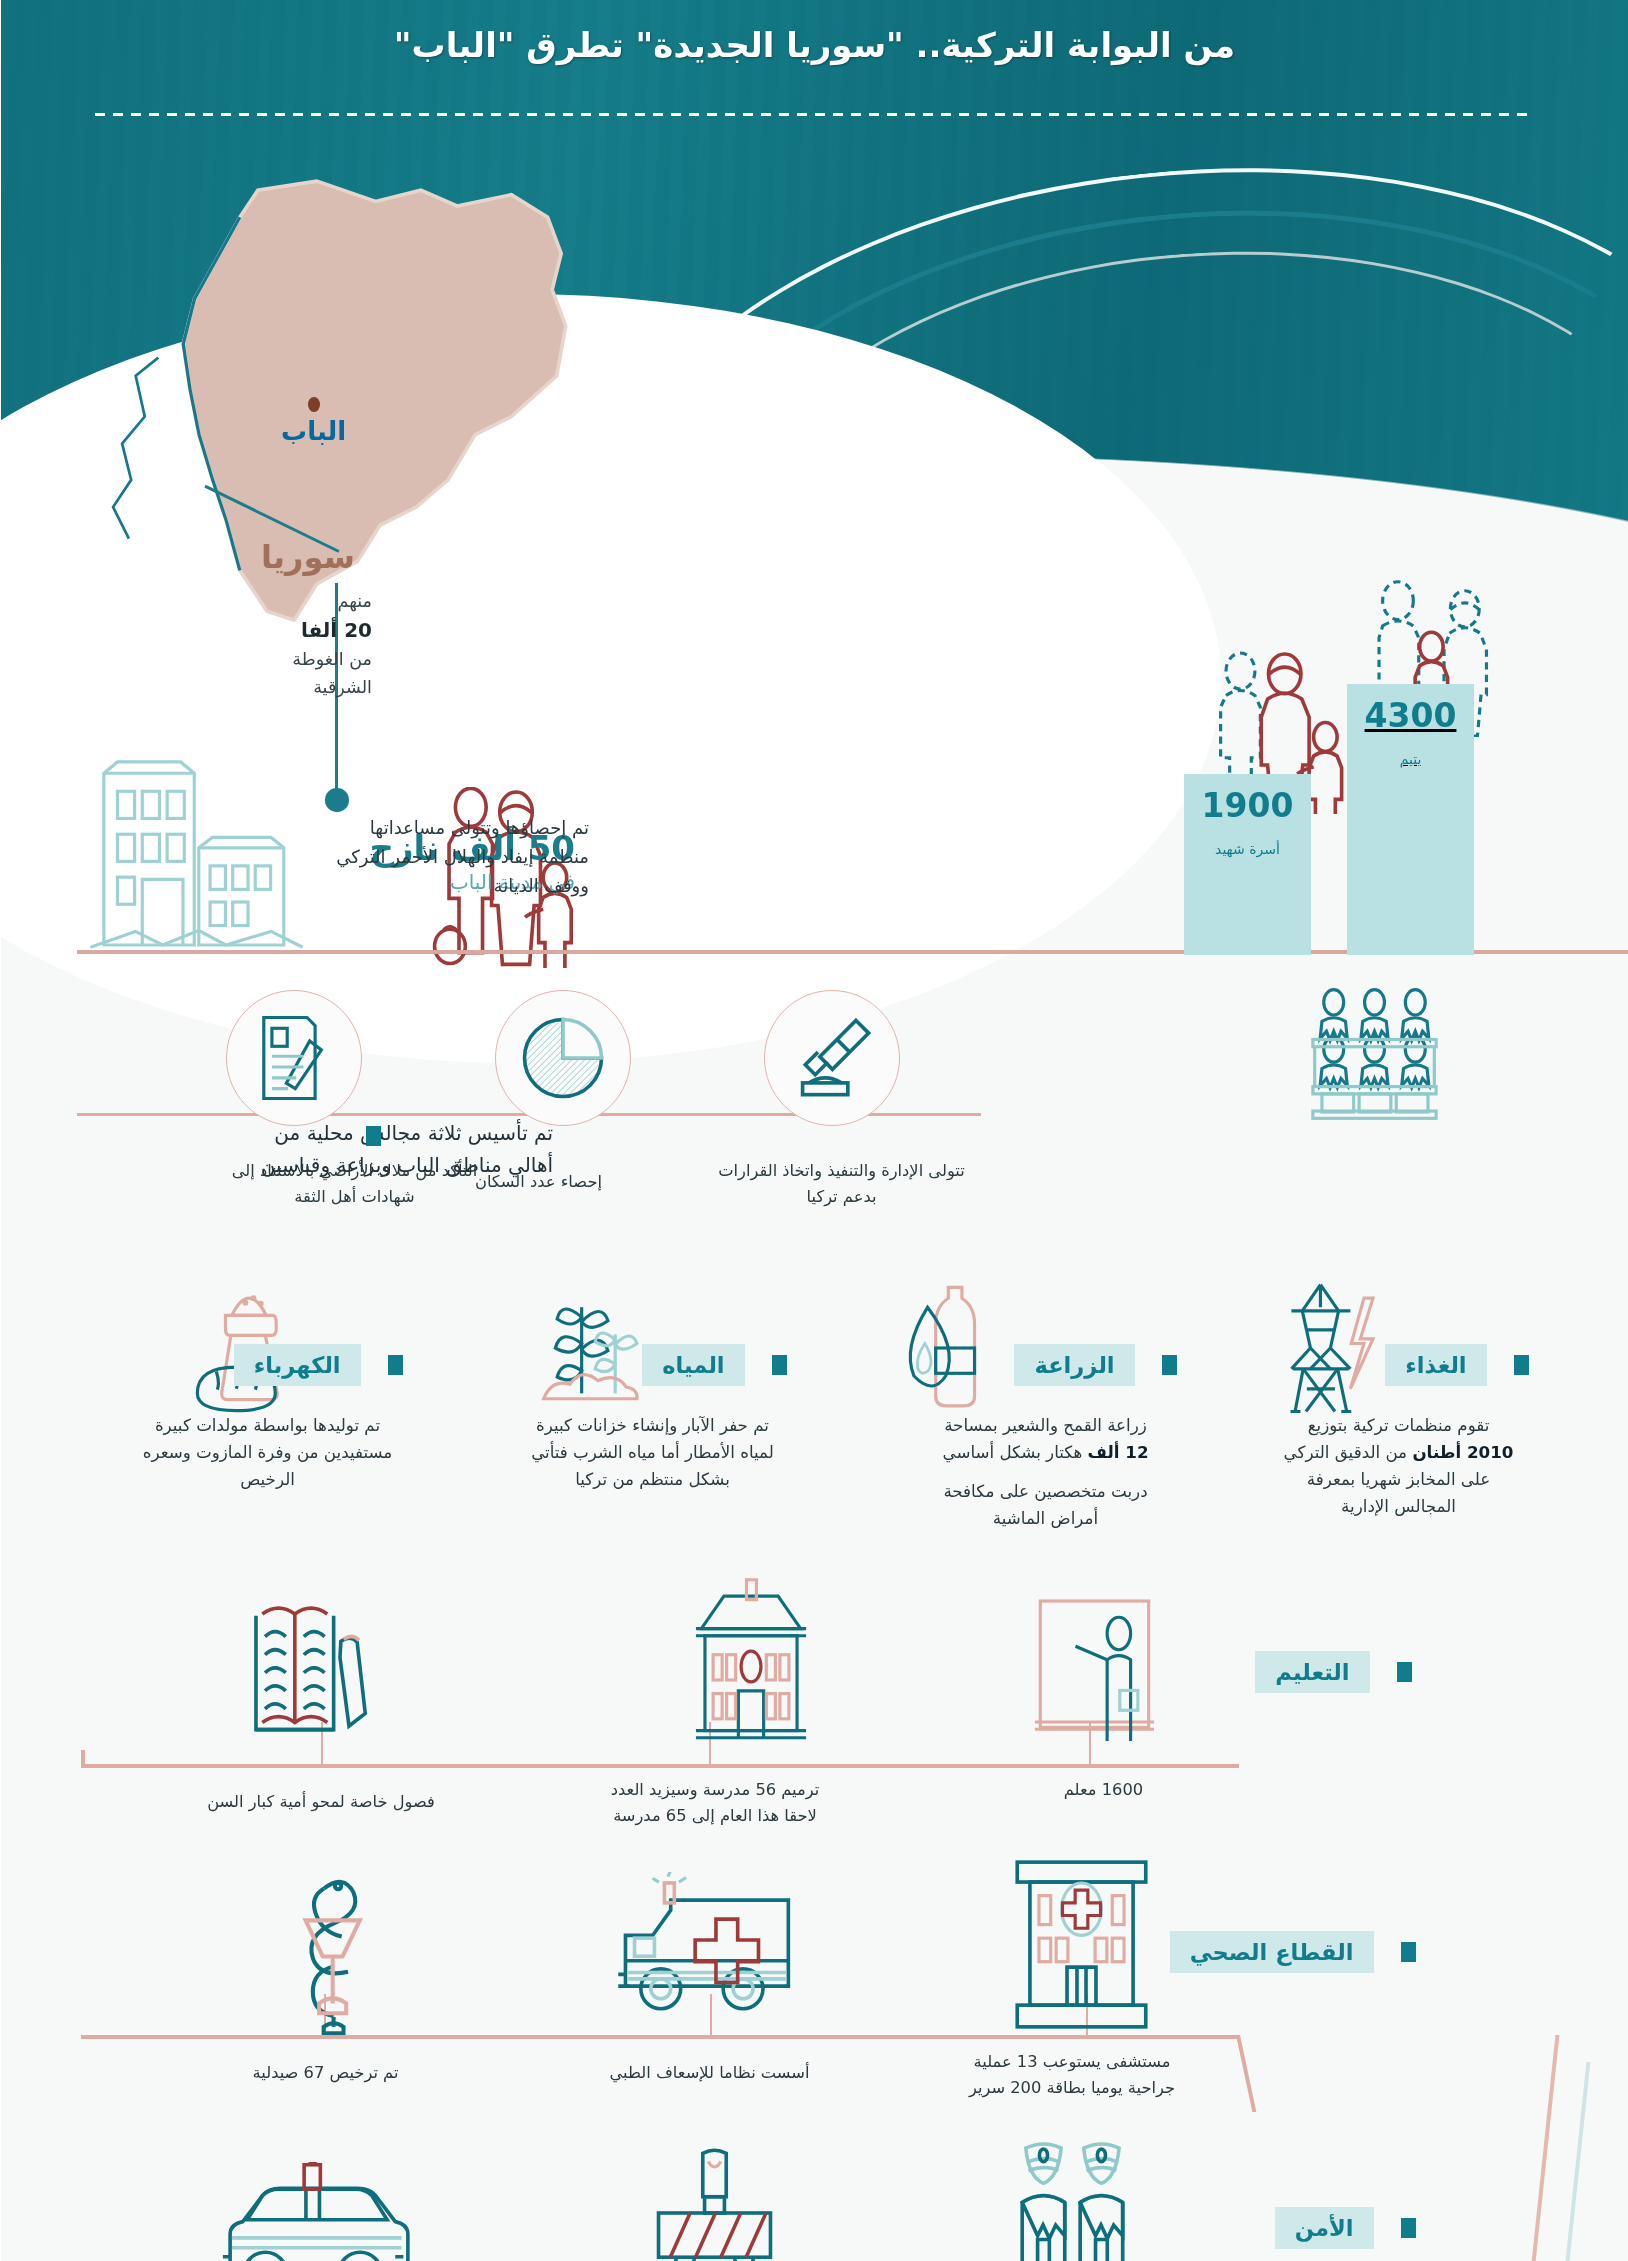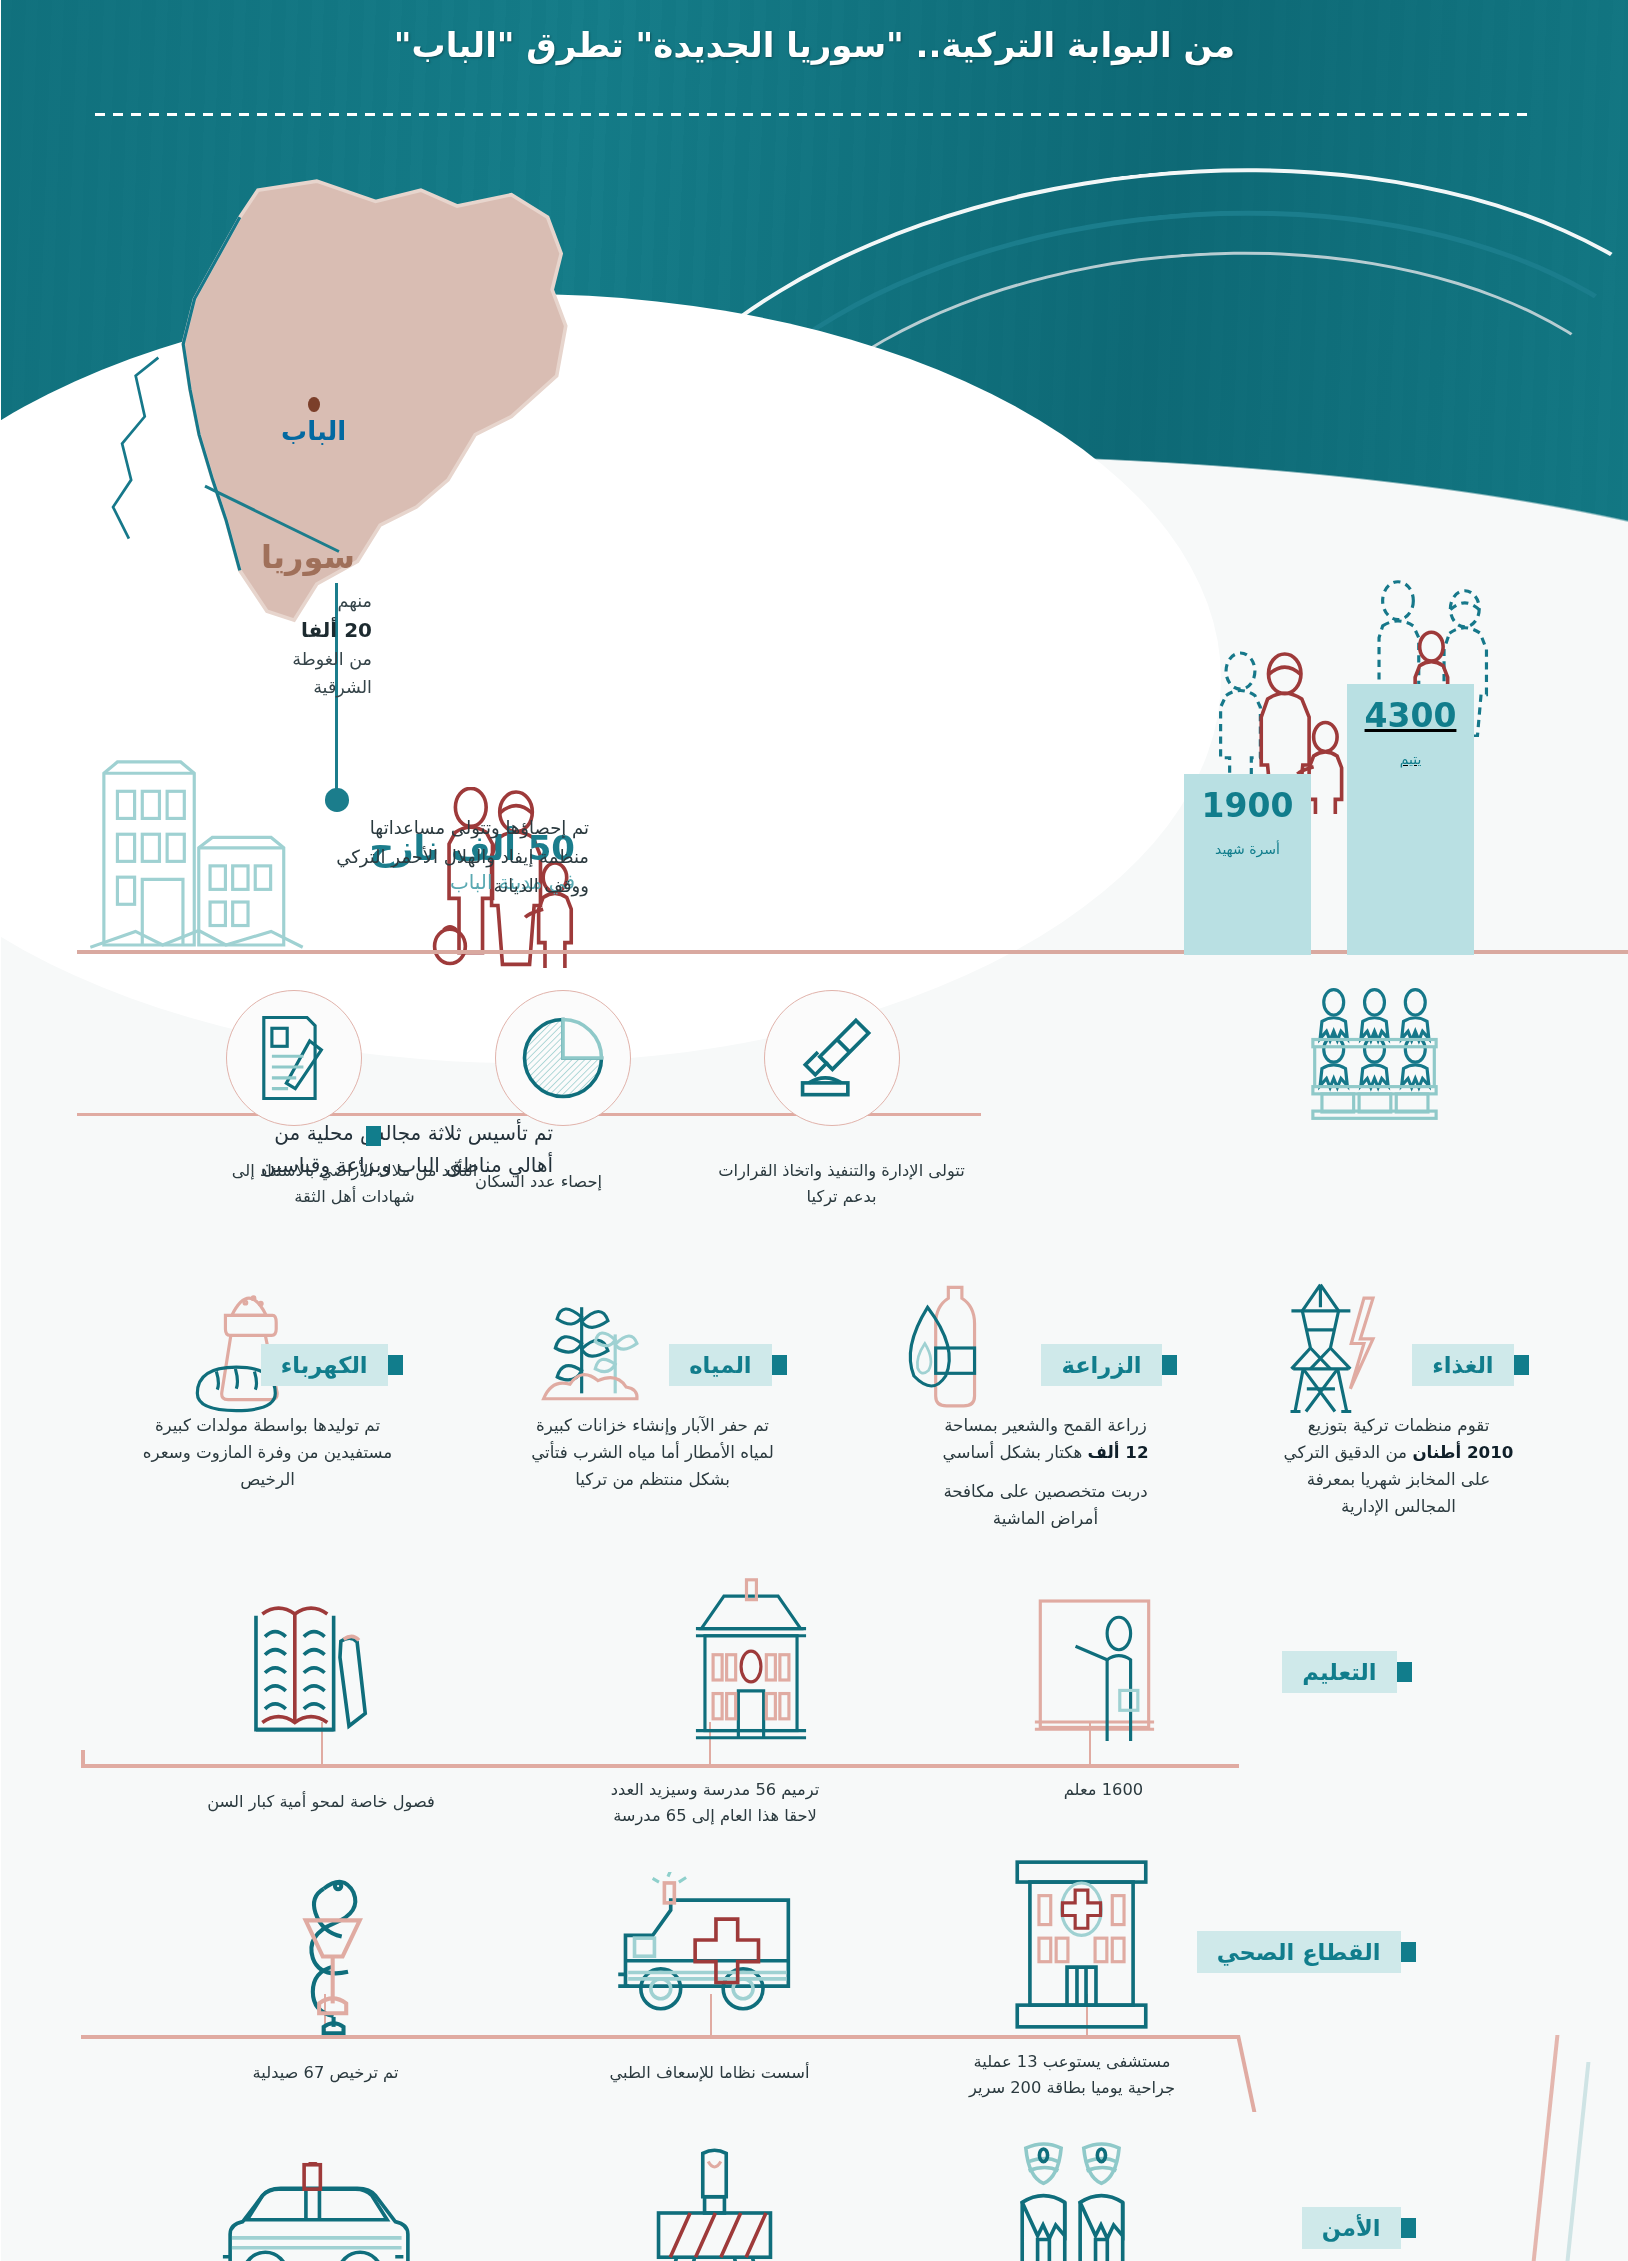--- a/index.html
+++ b/index.html
@@ -87,21 +87,21 @@
   .bar{ position:absolute; bottom:0; width:127px; background:#b9e0e3; text-align:center;}
   .bar .n{ color:#117d8c; font-size:33px; font-weight:bold; margin-top:11.8px;}
   .bar .s{ color:#117d8c; font-size:14px; direction:rtl; margin-top:16px;}
   .bar.b1{ right:172px; height:181px;}
   .bar.b2{ right:9px; height:271px;text-decoration:underline;}
 
   .bars-note{ position:absolute; right:1040px; top:814px; width:271px; z-index:8;
     font-size:18px; line-height:1.6; color:#2b3a3f; text-align:right; direction:rtl;}
 
   
-  .sec-head{ position:absolute; display:flex; align-items:center; gap:0; direction:rtl; z-index:9;}
+  .sec-head{ position:absolute; display:flex; align-items:center; gap:27px; direction:rtl; z-index:9;}
   .sec-head .sq{ width:15.4px;height:20px; background:#117d8c; flex:none;}
   .sec-head .lbl{ background:#cfe9ea; color:#117d8c; font-size:22.6px; font-weight:bold;
                   padding:8.1px 20px; white-space:nowrap;}
 
   
   .cap{ position:absolute; text-align:center; direction:rtl; color:#2b3a3f;
         font-size:16.3px; line-height:1.6; }
 
   .circle{ position:absolute; width:136px;height:136px; border-radius:50%;
            border:1.8px solid #e1b3ab; background:#fbfbfb; z-index:5;}

